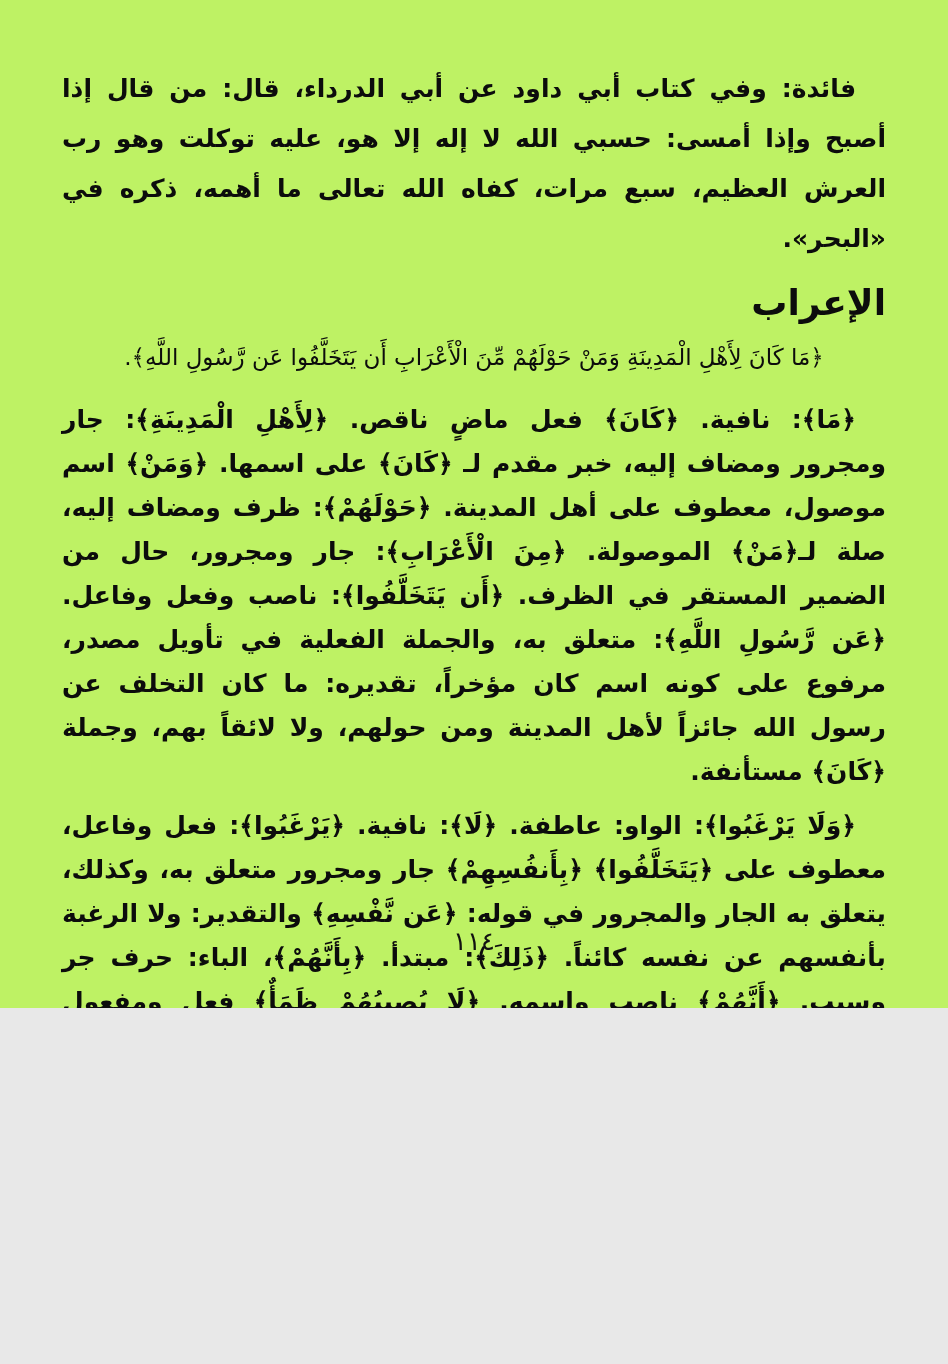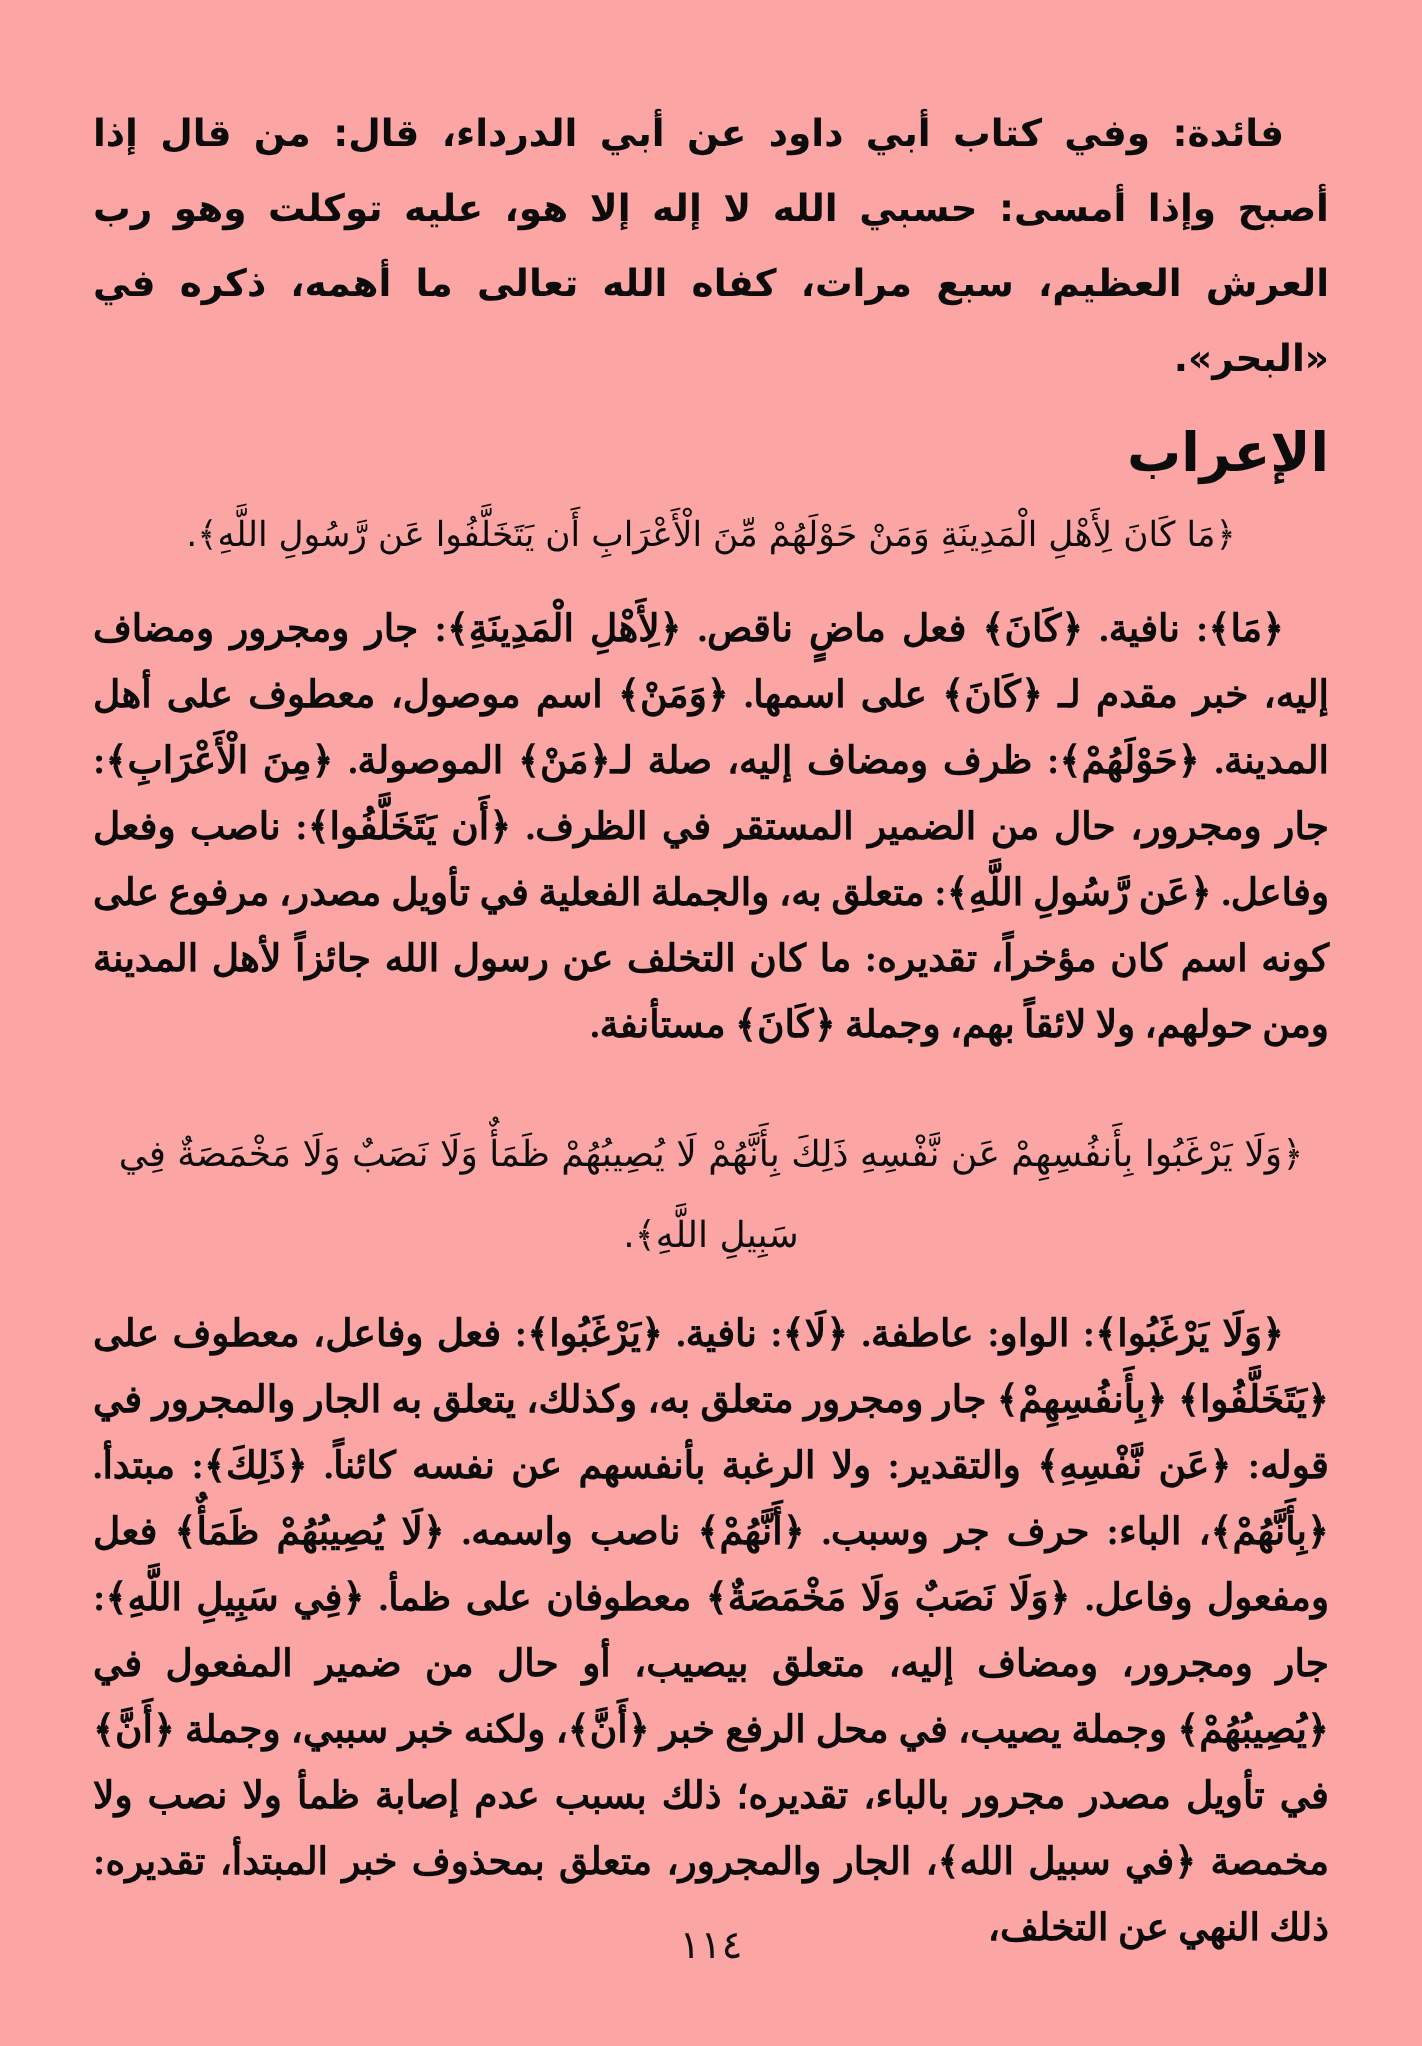--- a/index.html
+++ b/index.html
@@ -3,44 +3,43 @@
 <meta charset="utf-8">
 <style>
   html, body {
     margin: 0;
     padding: 0;
     background: #e8e8e8;
   }
   .page {
     position: relative;
     width: 948px;
-    height: 1364px;
+    height: 1008px;
     margin: 0 auto;
-    background: #fca5a5;
+    background: #bef264;
     color: #0c0c0c;
     direction: rtl;
     font-family: "DejaVu Sans", sans-serif;
     box-sizing: border-box;
     padding: 64px 62px 0 62px;
     overflow: hidden;
   }
   .para {
     margin: 0;
     font-size: 25px;
     font-weight: 700;
     line-height: 50px;
     text-align: justify;
     text-indent: 30px;
   }
   .para .lead {
     font-weight: 700;
   }
   .body-para {
     line-height: 44px;
-    font-family: Liberation Serif, serif;
   }
   .heading {
     margin: 16px 0 6px 0;
     font-size: 36px;
     font-weight: 700;
     line-height: 46px;
   }
   .verse {
     margin: 4px 0 16px 0;
     text-align: center;
@@ -76,19 +75,18 @@
   <p class="para"><span class="lead">فائدة:</span><span> وفي كتاب أبي داود عن أبي الدرداء، قال: من قال إذا أصبح وإذا أمسى: حسبي الله لا إله إلا هو، عليه توكلت وهو رب العرش العظيم، سبع مرات، كفاه الله تعالى ما أهمه، ذكره في «البحر».</span></p>
 
   <h1 class="heading">الإعراب</h1>
 
   <div class="verse">﴿مَا كَانَ لِأَهْلِ الْمَدِينَةِ وَمَنْ حَوْلَهُمْ مِّنَ الْأَعْرَابِ أَن يَتَخَلَّفُوا عَن رَّسُولِ اللَّهِ﴾.</div>
 
   <p class="para body-para">﴿مَا﴾: نافية. ﴿كَانَ﴾ فعل ماضٍ ناقص. ﴿لِأَهْلِ الْمَدِينَةِ﴾: جار ومجرور ومضاف إليه، خبر مقدم لـ ﴿كَانَ﴾ على اسمها. ﴿وَمَنْ﴾ اسم موصول، معطوف على أهل المدينة. ﴿حَوْلَهُمْ﴾: ظرف ومضاف إليه، صلة لـ﴿مَنْ﴾ الموصولة. ﴿مِنَ الْأَعْرَابِ﴾: جار ومجرور، حال من الضمير المستقر في الظرف. ﴿أَن يَتَخَلَّفُوا﴾: ناصب وفعل وفاعل. ﴿عَن رَّسُولِ اللَّهِ﴾: متعلق به، والجملة الفعلية في تأويل مصدر، مرفوع على كونه اسم كان مؤخراً، تقديره: ما كان التخلف عن رسول الله جائزاً لأهل المدينة ومن حولهم، ولا لائقاً بهم، وجملة ﴿كَانَ﴾ مستأنفة.</p>
 
   <div class="gap-after-irab1"></div>
 
-  <div class="verse verse-2">﴿وَلَا يَرْغَبُوا بِأَنفُسِهِمْ عَن نَّفْسِهِ ذَلِكَ بِأَنَّهُمْ لَا يُصِيبُهُمْ ظَمَأٌ وَلَا نَصَبٌ وَلَا مَخْمَصَةٌ فِي سَبِيلِ اللَّهِ﴾.</div>
 
   <p class="para body-para">﴿وَلَا يَرْغَبُوا﴾: الواو: عاطفة. ﴿لَا﴾: نافية. ﴿يَرْغَبُوا﴾: فعل وفاعل، معطوف على ﴿يَتَخَلَّفُوا﴾ ﴿بِأَنفُسِهِمْ﴾ جار ومجرور متعلق به، وكذلك، يتعلق به الجار والمجرور في قوله: ﴿عَن نَّفْسِهِ﴾ والتقدير: ولا الرغبة بأنفسهم عن نفسه كائناً. ﴿ذَلِكَ﴾: مبتدأ. ﴿بِأَنَّهُمْ﴾، الباء: حرف جر وسبب. ﴿أَنَّهُمْ﴾ ناصب واسمه. ﴿لَا يُصِيبُهُمْ ظَمَأٌ﴾ فعل ومفعول وفاعل. ﴿وَلَا نَصَبٌ وَلَا مَخْمَصَةٌ﴾ معطوفان على ظمأ. ﴿فِي سَبِيلِ اللَّهِ﴾: جار ومجرور، ومضاف إليه، متعلق بيصيب، أو حال من ضمير المفعول في ﴿يُصِيبُهُمْ﴾ وجملة يصيب، في محل الرفع خبر ﴿أَنَّ﴾، ولكنه خبر سببي، وجملة ﴿أَنَّ﴾ في تأويل مصدر مجرور بالباء، تقديره؛ ذلك بسبب عدم إصابة ظمأ ولا نصب ولا مخمصة ﴿في سبيل الله﴾، الجار والمجرور، متعلق بمحذوف خبر المبتدأ، تقديره: ذلك النهي عن التخلف،</p>
 
   <div class="page-number">١١٤</div>
 
 </div>
 
 </body></html>

